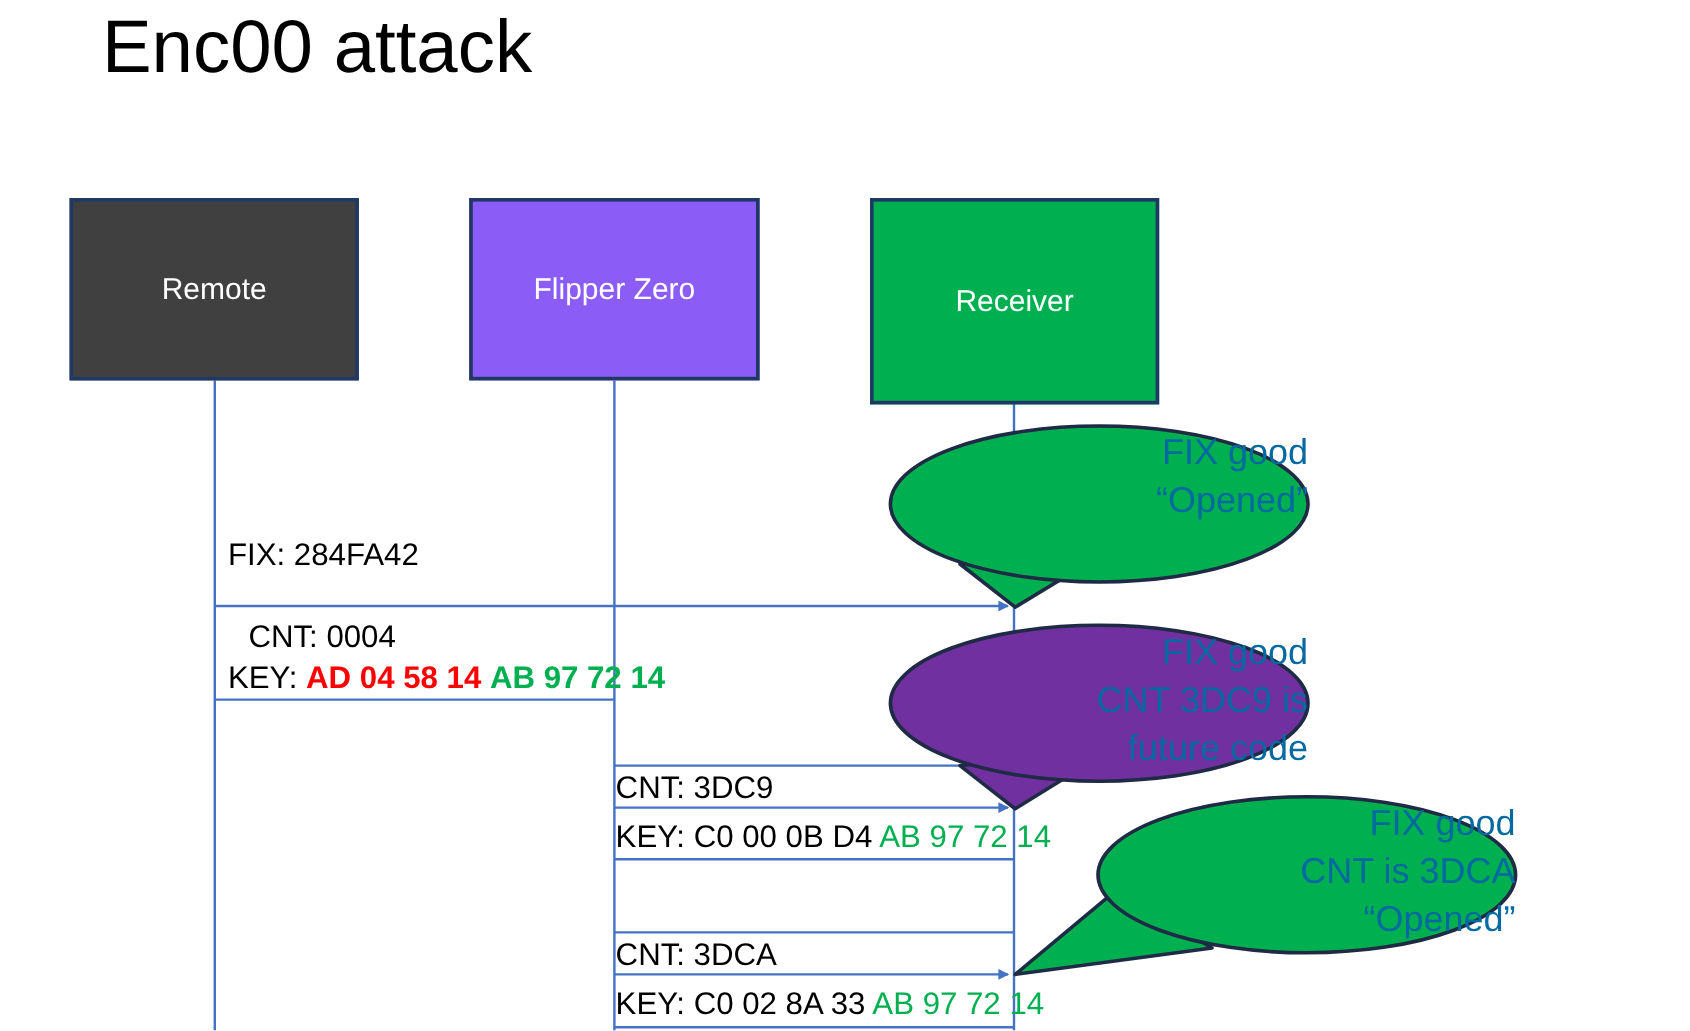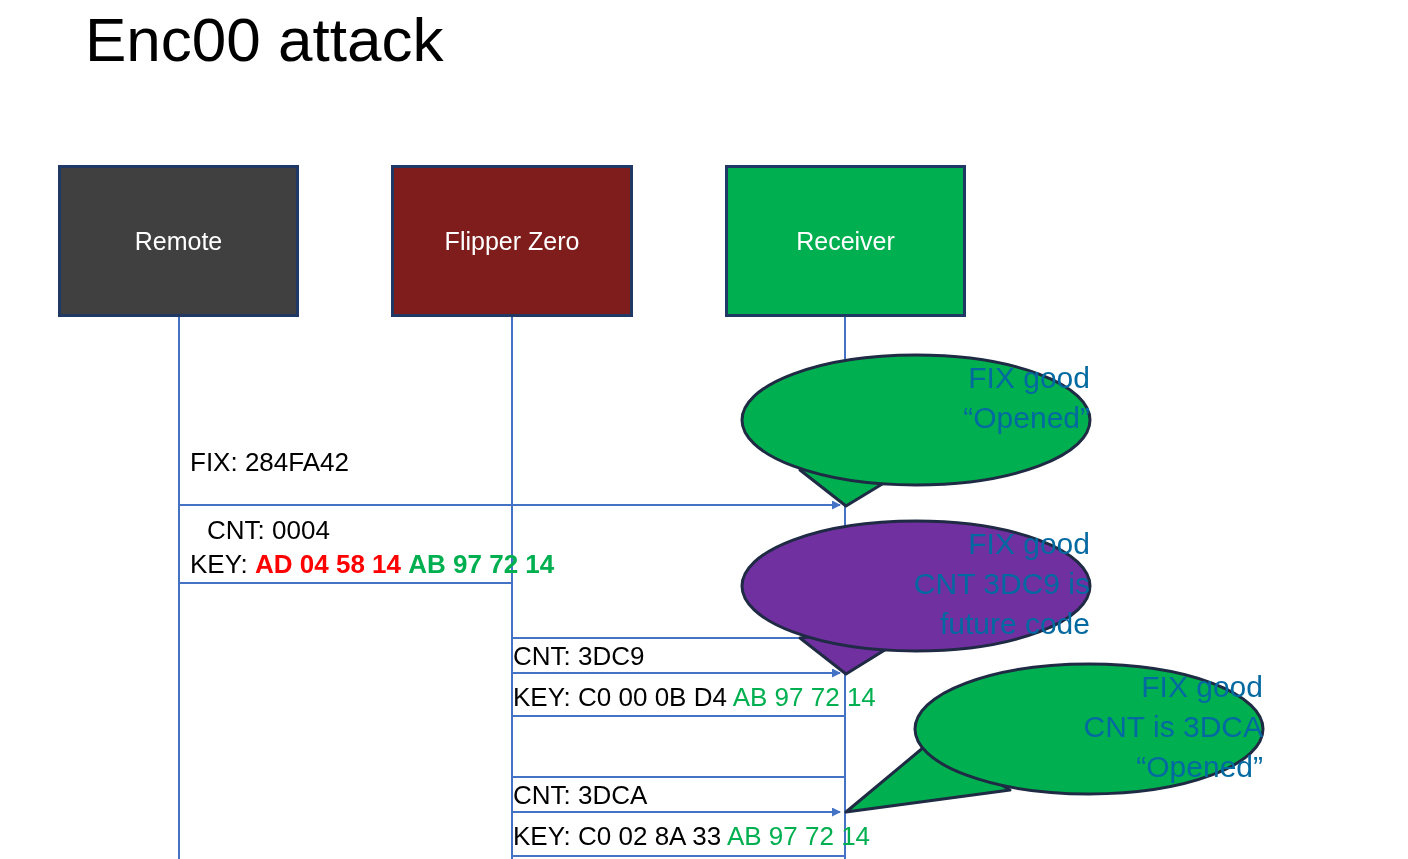--- a/index.html
+++ b/index.html
@@ -54,21 +54,21 @@
   .actor-label {
     color: #ffffff;
     font-size: 25px;
     line-height: 30px;
     font-weight: 400;
     text-align: center;
     white-space: nowrap;
   }
   #actor-remote  { left: 58px;  top: 165px; width: 241px; height: 152px; }
   #actor-flipper { left: 391px; top: 165px; width: 242px; height: 152px; }
-  #actor-receiver{ left: 725px; top: 165px; width: 241px; height: 152px; }
+  #actor-receiver{ left: 725px; top: 165px; width: 241px; height: 172px; }
 
   
   .msg-label {
     position: absolute;
     font-size: 26px;
     line-height: 33px;
     color: #000000;
     white-space: nowrap;
   }
   .hex-red   { color: #FF0000; font-weight: bold; }
@@ -147,21 +147,21 @@
     <g>
       <path d="M 930 742 L 846 812 L 1010 790 Z" fill="#00B050" stroke="#1F2A44" stroke-width="3" stroke-linejoin="round"></path>
       <ellipse cx="1089" cy="729" rx="174" ry="65" fill="#00B050" stroke="#1F2A44" stroke-width="3"></ellipse>
     </g>
   </svg>
 
   <div class="actor-box" id="actor-remote" style="background:#404040">
     <span class="actor-label">Remote</span>
   </div>
 
-  <div class="actor-box" id="actor-flipper" style="background:#7f1d1d">
+  <div class="actor-box" id="actor-flipper" style="background:#8b5cf6">
     <span class="actor-label">Flipper Zero</span>
   </div>
 
   <div class="actor-box" id="actor-receiver" style="background:#00B050">
     <span class="actor-label">Receiver</span>
   </div>
 
   <div class="msg-label" id="msg1-fix">FIX: 284FA42</div>
   <div class="msg-label" id="msg1-cnt">CNT: 0004</div>
   <div class="msg-label" id="msg1-key">

